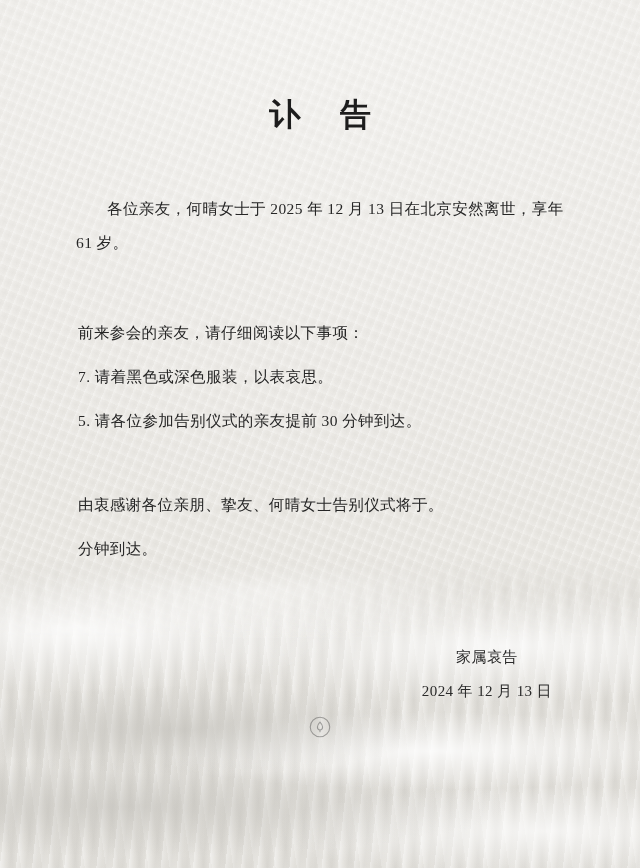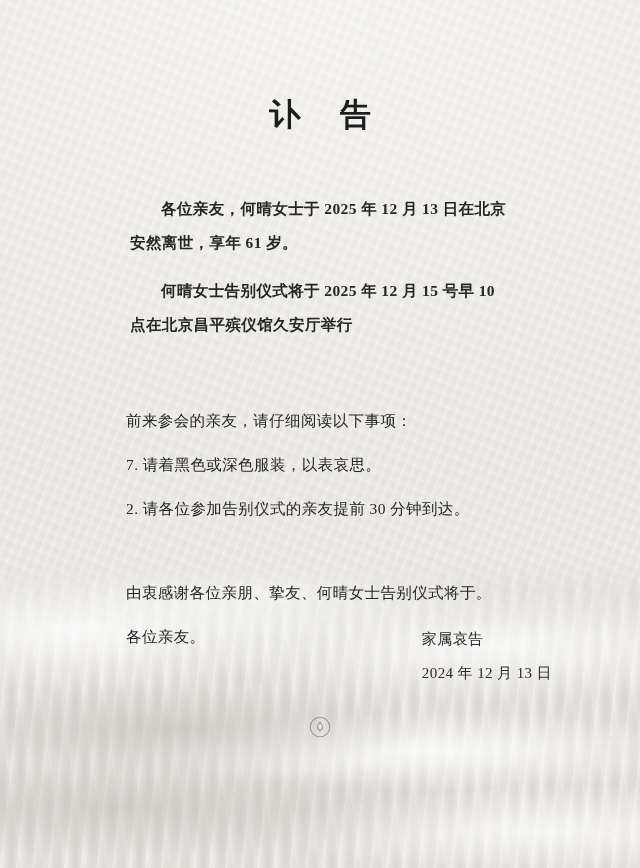--- a/index.html
+++ b/index.html
@@ -54,21 +54,21 @@
       radial-gradient(ellipse 60% 20% at 85% 88%, rgba(255,255,255,0.7), rgba(255,255,255,0) 72%),
       repeating-linear-gradient(96deg, rgba(255,255,255,0.35) 0px, rgba(255,255,255,0) 5px, rgba(160,157,150,0.10) 10px, rgba(255,255,255,0) 16px),
       repeating-linear-gradient(82deg, rgba(255,255,255,0.22) 0px, rgba(255,255,255,0) 7px, rgba(150,147,141,0.08) 13px, rgba(255,255,255,0) 21px);
     -webkit-mask-image: linear-gradient(to bottom, rgba(0,0,0,0) 0%, rgba(0,0,0,0.55) 9%, rgba(0,0,0,1) 26%, rgba(0,0,0,1) 100%);
     mask-image: linear-gradient(to bottom, rgba(0,0,0,0) 0%, rgba(0,0,0,0.55) 9%, rgba(0,0,0,1) 26%, rgba(0,0,0,1) 100%);
   }
 
   .content {
     position: relative;
     z-index: 3;
-    padding: 0 116px;
+    padding: 0 68px;
   }
 
   .doc-title {
     margin: 0;
     padding-top: 94px;
     text-align: center;
     font-size: 31px;
     letter-spacing: 16px;
     text-indent: 16px;
     font-weight: 700;
@@ -78,39 +78,38 @@
 
   .body-block {
     margin-top: 56px;
     color: #262626;
     font-size: 15.5px;
     line-height: 34px;
     letter-spacing: 0.4px;
   }
 
   .para {
-    margin: 14px;
+    margin: 8px;
     text-indent: 2em;
-    font-weight: bold;
   }
 
   .plain {
     margin: 10px;
     text-indent: 0;
   }
 
   .gap-lg { height: 38px; }
   .gap-md { height: 30px; }
 
   .signature {
     position: absolute;
     z-index: 3;
     right: 88px;
-    top: 622px;
-    text-align: left;
+    top: 640px;
+    text-align: center;
     color: #2a2a2a;
     font-size: 15px;
     line-height: 34px;
     letter-spacing: 0.4px;
   }
 
   .mark {
     position: absolute;
     z-index: 4;
     left: 50%;
@@ -127,32 +126,31 @@
 
 <div class="page">
   <div class="grain"></div>
   <div class="texture-band"></div>
 
   <div class="content">
     <h1 class="doc-title">讣 告</h1>
 
     <div class="body-block">
       <p class="para">各位亲友，何晴女士于 2025 年 12 月 13 日在北京安然离世，享年 61 岁。</p>
-      <p class="para">何晴女士告别仪式将于 2025 年 12 月 15 号早 10 点在北京昌平殡仪馆久安厅举行</p>
 
       <div class="gap-lg"></div>
 
       <p class="plain">前来参会的亲友，请仔细阅读以下事项：</p>
       <p class="plain">7. 请着黑色或深色服装，以表哀思。</p>
-      <p class="plain">2. 请各位参加告别仪式的亲友提前 30 分钟到达。</p>
+      <p class="plain">5. 请各位参加告别仪式的亲友提前 30 分钟到达。</p>
 
       <div class="gap-md"></div>
 
       <p class="plain">由衷感谢各位亲朋、挚友、何晴女士告别仪式将于。</p>
-      <p class="plain">各位亲友。</p>
+      <p class="plain">分钟到达。</p>
     </div>
   </div>
 
   <div class="signature">
     <div>家属哀告</div>
     <div>2024 年 12 月 13 日</div>
   </div>
 
   <div class="mark">
     <svg viewBox="0 0 24 24" width="26" height="26" fill="none" stroke="#3a3a3a" stroke-width="1">

